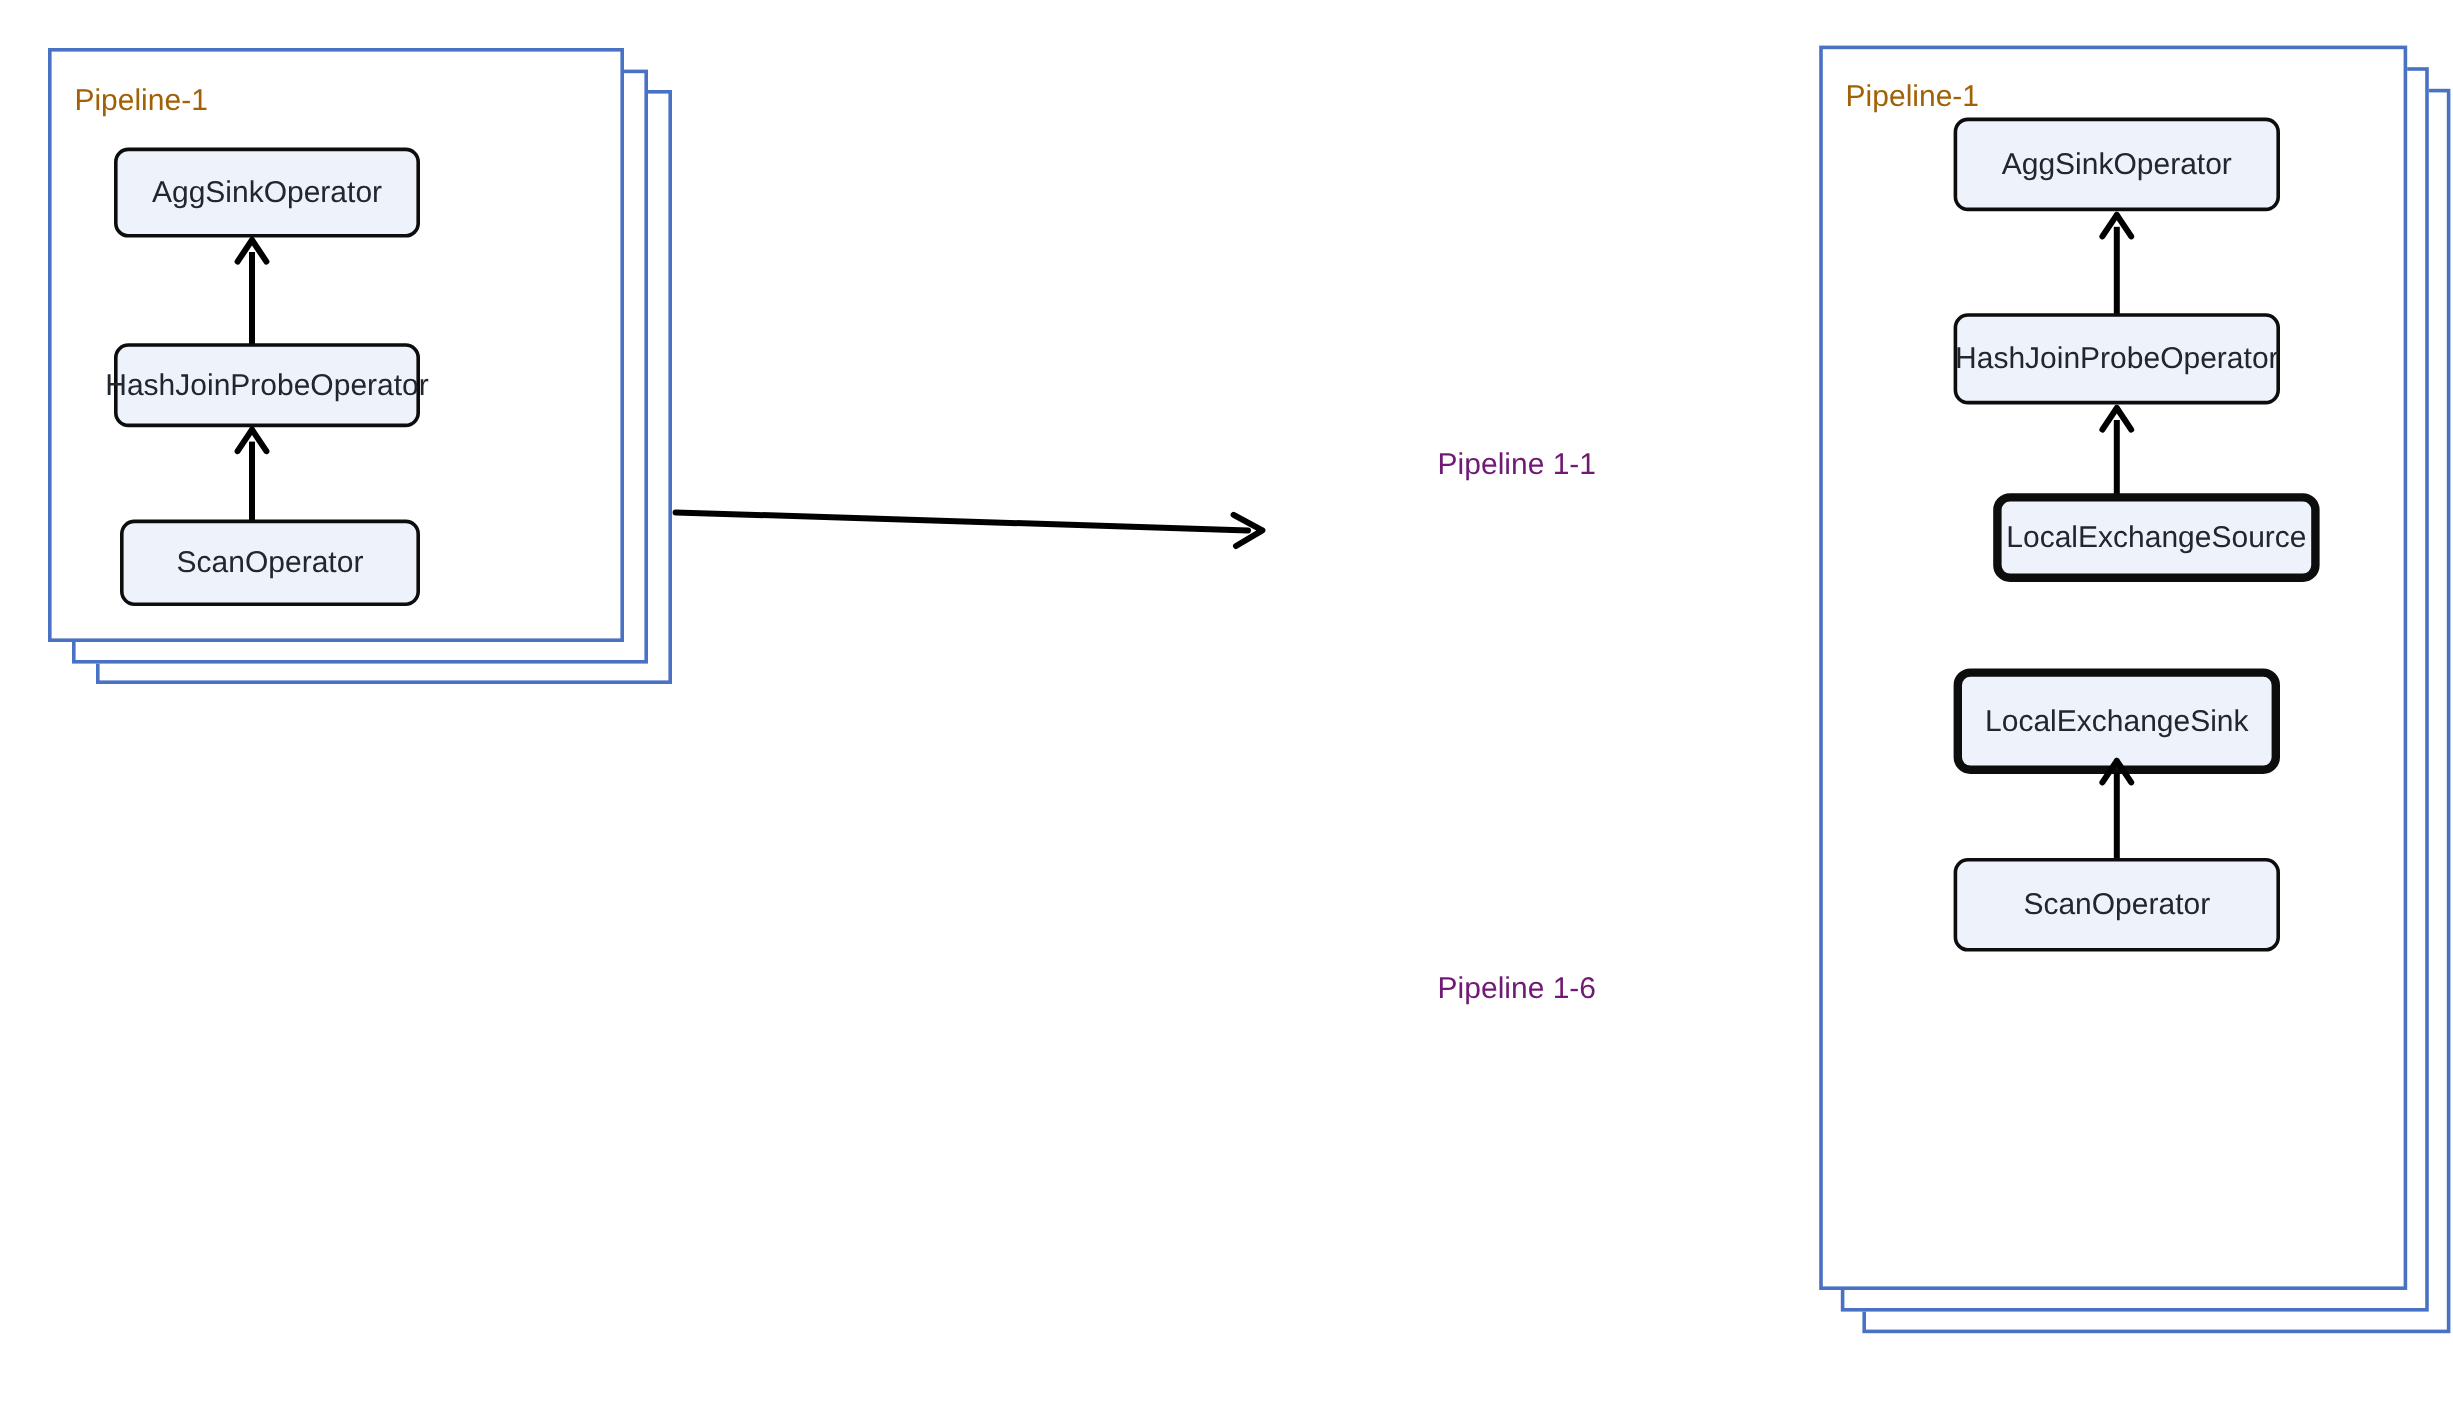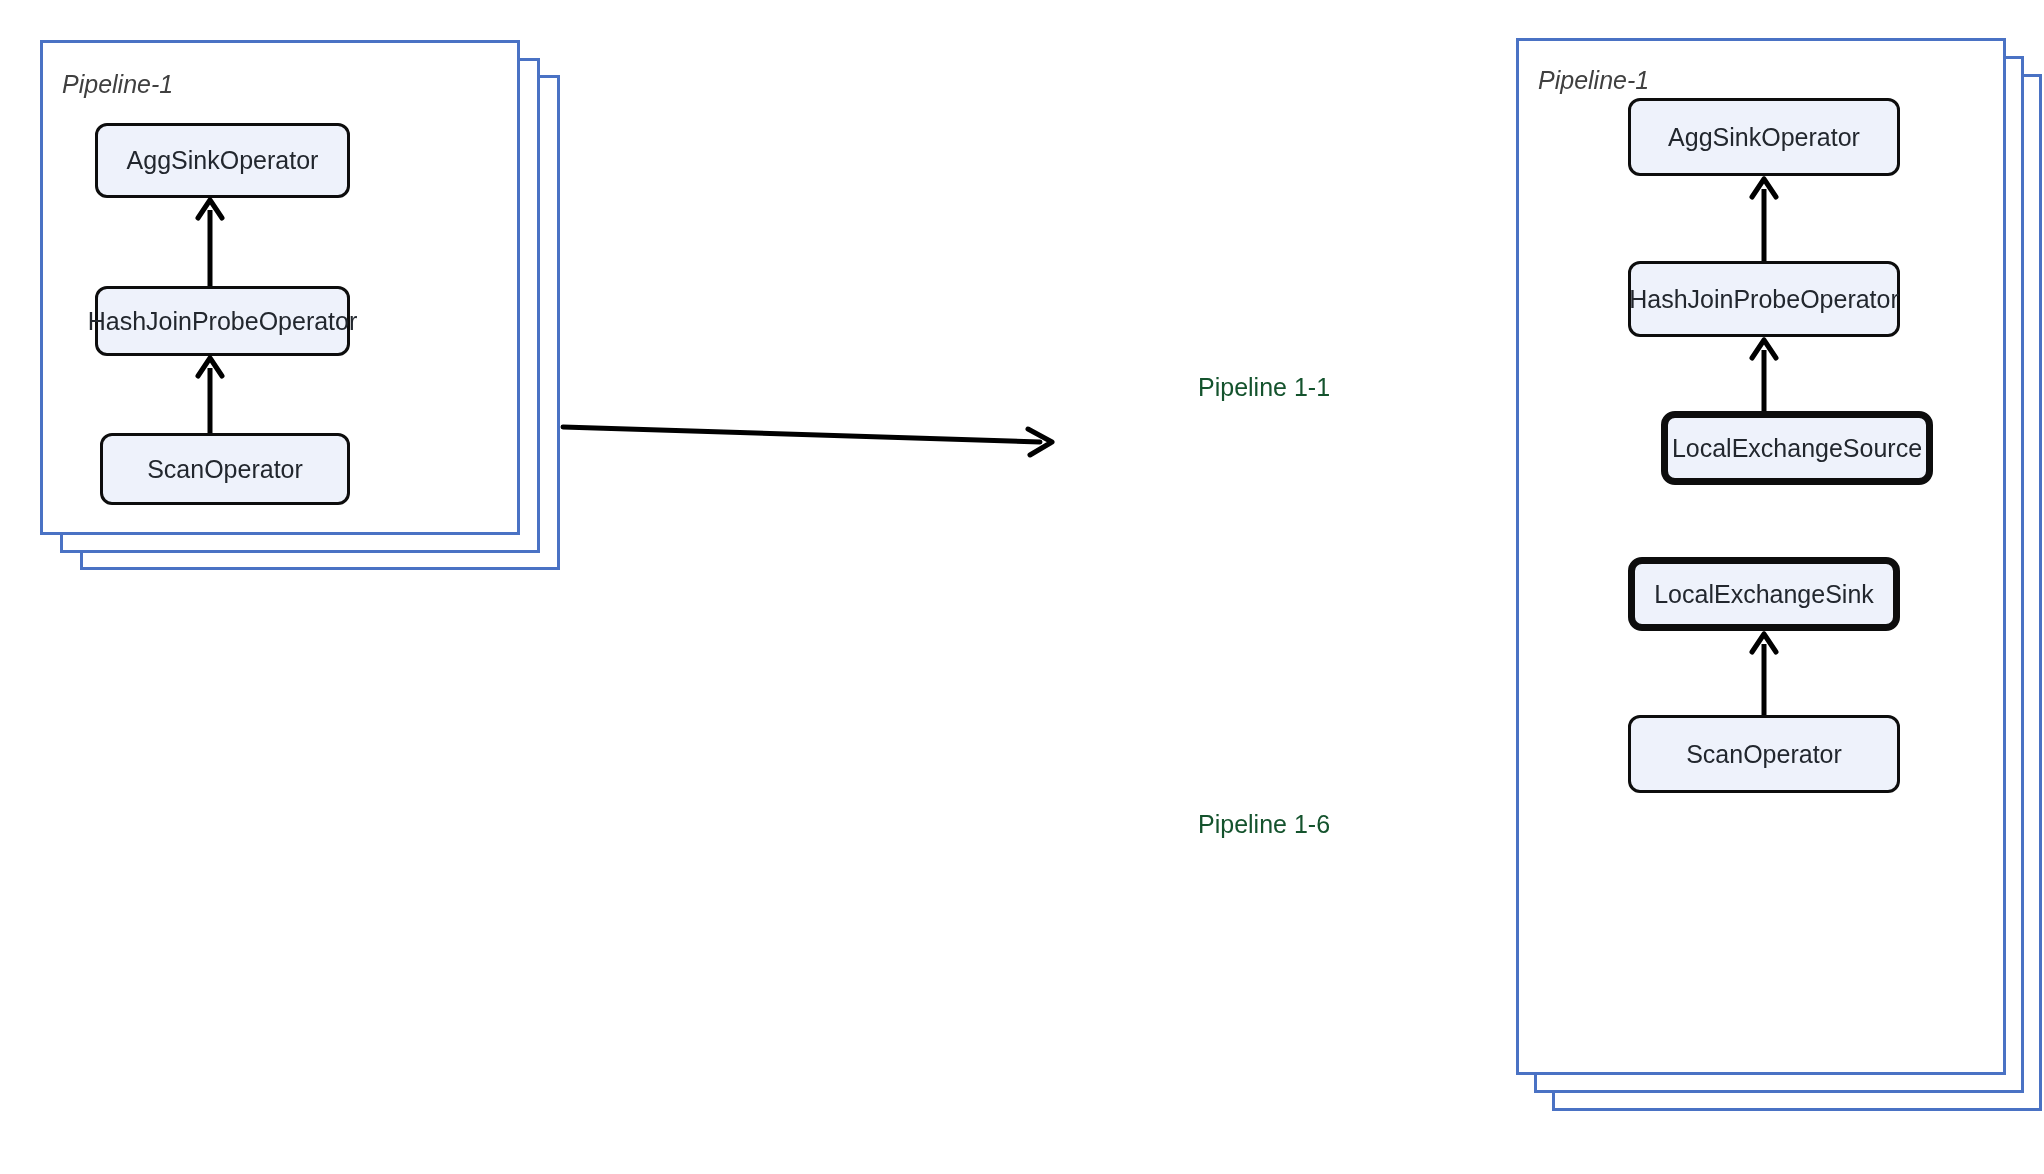--- a/index.html
+++ b/index.html
@@ -30,23 +30,22 @@
     background: #ffffff;
   }
   .frame.back2 { z-index: 1; }
   .frame.back1 { z-index: 2; }
   .frame.front { z-index: 3; }
 
   .frame-title {
     position: absolute;
     font-size: 25px;
     line-height: 1;
-    color: #404040;
+    color: #a16207;
     white-space: nowrap;
-    font-style: italic;
   }
 
   
   .op-box {
     position: absolute;
     box-sizing: border-box;
     background: #eef2fb;
     border: 3.5px solid #0d0d0d;
     border-radius: 12px;
     display: flex;
@@ -73,21 +72,21 @@
   .h-arrow {
     position: absolute;
     z-index: 4;
     overflow: visible;
   }
 
   
   .side-label {
     position: absolute;
     font-size: 25px;
-    color: #14532d;
+    color: #701a75;
     white-space: nowrap;
     z-index: 6;
   }
 </style>
 </head>
 <body>
 
 <div id="canvas">
 
   <div class="stack" style="left:0; top:0; width:600px; height:620px;">
@@ -157,21 +156,21 @@
 
     <svg class="v-arrow" style="left:289px; top:336px; width:30px; height:78px;" viewBox="0 0 30 78">
       <line x1="15" y1="78" x2="15" y2="14" stroke="#000000" stroke-width="5"></line>
       <path d="M15 4 L3 22 M15 4 L27 22" stroke="#000000" stroke-width="5" fill="none" stroke-linecap="round"></path>
     </svg>
 
     <div class="op-box thick" style="left:168px; top:411px; width:272px; height:74px;margin-left:33px;">
       <span>LocalExchangeSource</span>
     </div>
 
-    <div class="op-box thick" style="left:168px; top:557px; width:272px; height:74px;">
+    <div class="op-box thick" style="left:168px; top:557px; width:272px; height:88px;">
       <span>LocalExchangeSink</span>
     </div>
 
     <svg class="v-arrow" style="left:289px; top:630px; width:30px; height:86px;" viewBox="0 0 30 86">
       <line x1="15" y1="86" x2="15" y2="14" stroke="#000000" stroke-width="5"></line>
       <path d="M15 4 L3 22 M15 4 L27 22" stroke="#000000" stroke-width="5" fill="none" stroke-linecap="round"></path>
     </svg>
 
     <div class="op-box" style="left:168px; top:715px; width:272px; height:78px;">
       <span>ScanOperator</span>

